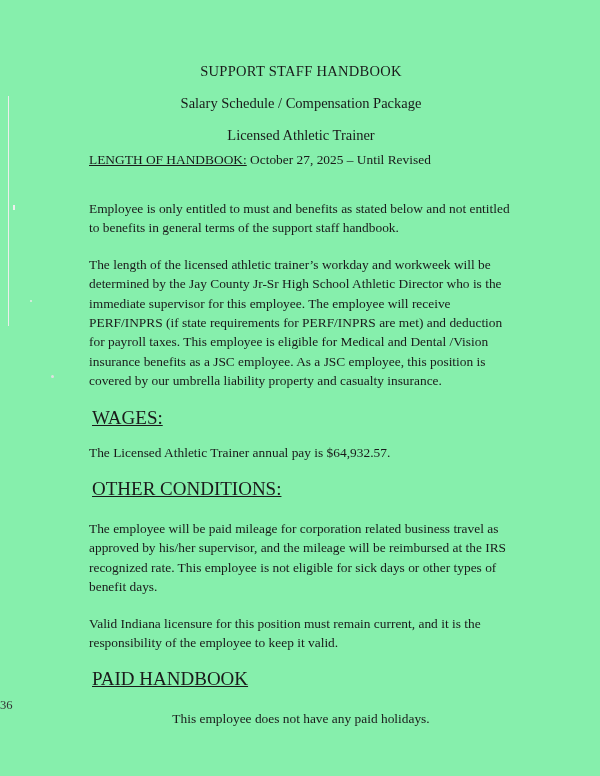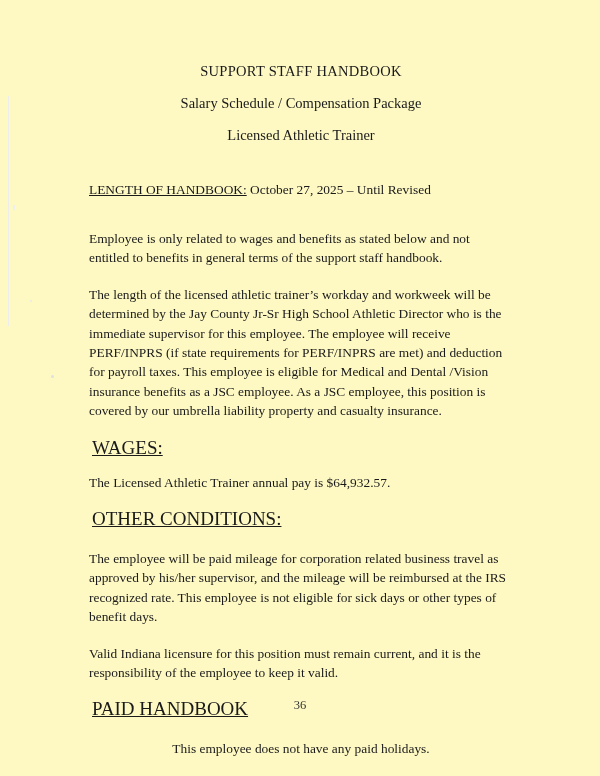--- a/index.html
+++ b/index.html
@@ -6,21 +6,21 @@
   html, body {
     margin: 0;
     padding: 0;
     background: #ffffff;
   }
 
   .page {
     position: relative;
     width: 600px;
     height: 776px;
-    background: #fef9c3;
+    background: #86efac;
     overflow: hidden;
     font-family: "Liberation Serif", "DejaVu Serif", serif;
     color: #1a1a1a;
     -webkit-font-smoothing: antialiased;
   }
 
   
   .scan-streak {
     position: absolute;
     left: 8px;
@@ -78,21 +78,20 @@
 
   .doc-subtitle {
     text-align: center;
     font-size: 14.5px;
     line-height: 32px;
     margin: 0;
     font-weight: normal;
   }
 
   .meta-line {
-    margin-top: 30px;
     font-size: 13.4px;
     line-height: 18px;
   }
 
   .u {
     text-decoration: underline;
   }
 
   .body-block {
     margin-top: 30px;
@@ -119,21 +118,20 @@
   .section-head + p.para {
     margin-top: 16px;
   }
   .gap-md { height: 17px; }
 
   .page-number {
     position: absolute;
     left: 0;
     right: 0;
     top: 698px;
-    text-align: center;
     font-size: 12.6px;
     color: #333;
   }
 </style>
 </head>
 <body>
 
 <div class="page">
 
   <div class="scan-streak"></div>
@@ -148,21 +146,21 @@
       <h2 class="doc-subtitle">Salary Schedule / Compensation Package</h2>
       <h2 class="doc-subtitle">Licensed Athletic Trainer</h2>
     </div>
 
     <div class="meta-line">
       <span class="u">LENGTH OF HANDBOOK:</span><span> </span><span>October 27, 2025 – Until Revised</span>
     </div>
 
     <div class="body-block">
 
-      <p class="para">Employee is only related to wages and benefits as stated below and not entitled to benefits in general terms of the support staff handbook.</p>
+      <p class="para">Employee is only entitled to must and benefits as stated below and not entitled to benefits in general terms of the support staff handbook.</p>
 
       <p class="para">The length of the licensed athletic trainer’s workday and workweek will be determined by the Jay County Jr-Sr High School Athletic Director who is the immediate supervisor for this employee.   The employee will receive PERF/INPRS (if state requirements for PERF/INPRS are met) and deduction for payroll taxes.   This employee is eligible for Medical and Dental /Vision insurance benefits as a JSC employee.  As a JSC employee, this position is covered by our umbrella liability property and casualty insurance.</p>
 
       <div class="section-head">
         <span class="u">WAGES:</span>
       </div>
       <p class="para">The Licensed Athletic Trainer annual pay is $64,932.57.</p>
 
       <div class="section-head">
         <span class="u">OTHER CONDITIONS:</span>

